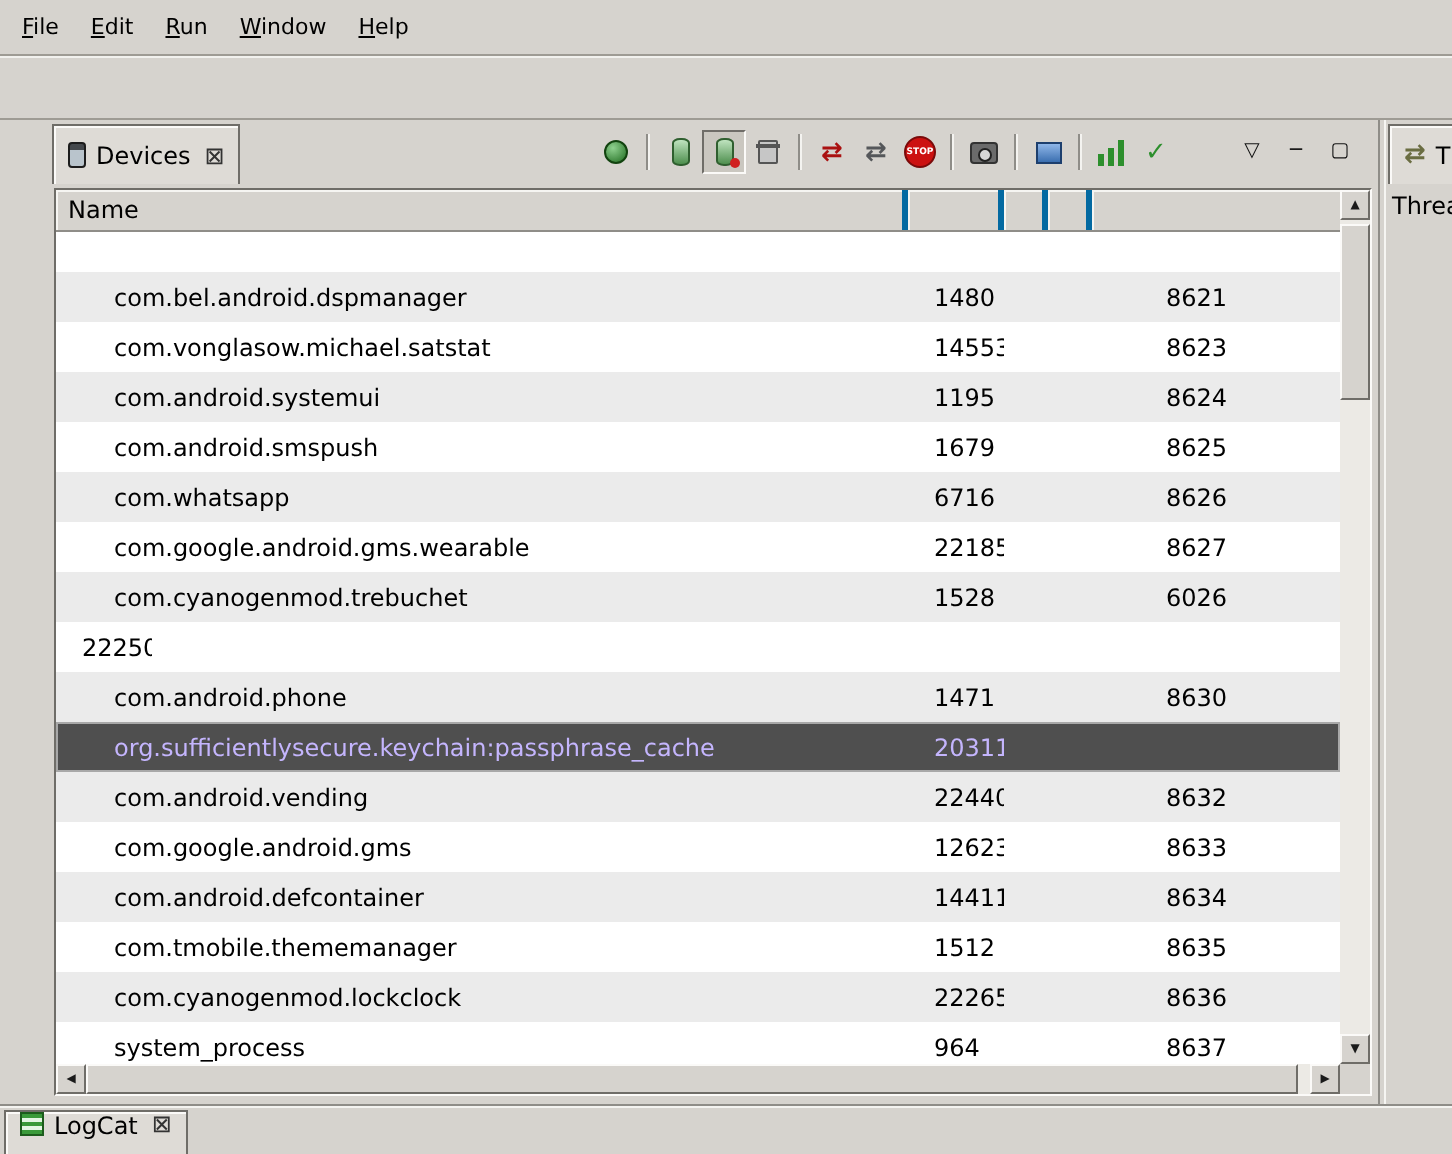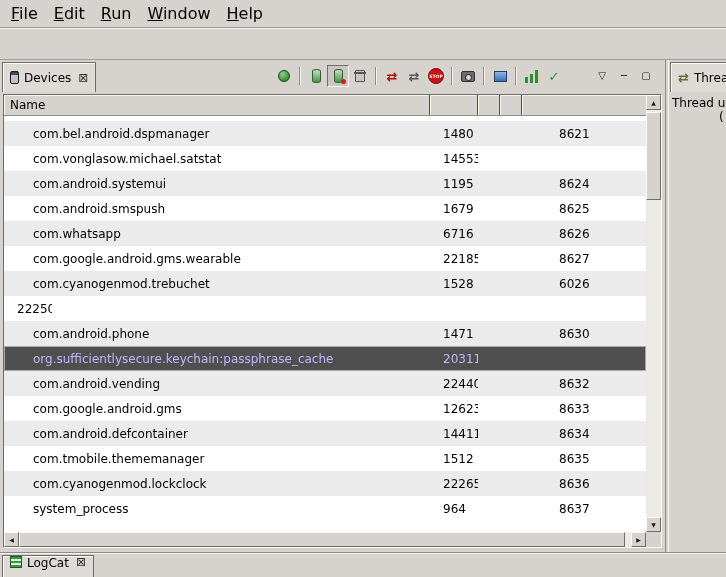--- a/index.html
+++ b/index.html
@@ -7,34 +7,34 @@
   body {
     font-family: "DejaVu Sans", "Liberation Sans", sans-serif;
     font-size: 12px;
     color: #000;
     background: #d6d3ce;
     position: relative;
   }
 
   
   .menubar { height: 27px; display: flex; align-items: center; padding-left: 4px; }
-  .menu-item { padding: 4px 9px 4px 7px; font-size: 16px; cursor: default; }
+  .menu-item { padding: 4px 9px 4px 7px; font-size: 11px; cursor: default; }
   .menu-item u { text-decoration: underline; }
 
   
   .toolbar-strip {
     height: 33px;
     border-top: 1px solid #9e9b94;
     box-shadow: inset 0 1px 0 #f2f1ee, inset 0 -1px 0 #9e9b94;
   }
 
   
   .main { position: absolute; top: 60px; left: 0; right: 0; height: 492px; display: flex; }
 
-  .devices-panel { width: 665px; position: relative; }
+  .devices-panel { width: 665px; position: relative; margin-left: 24px; }
   .panel-header { height: 34px; position: relative; }
 
   .tab {
     position: absolute; left: 2px; top: 2px; height: 30px;
     display: flex; align-items: center; gap: 5px; padding: 0 7px;
     background: #dedbd6;
     border: 1px solid #6f6d68; border-bottom: none;
     box-shadow: inset 1px 1px 0 #fbfaf8;
     white-space: nowrap;
   }
@@ -88,27 +88,27 @@
   .glyph-check { font-size: 13px; font-weight: bold; color: #2d8f2d; line-height: 1; }
   .glyph-ctl { font-size: 10px; color: #111; line-height: 1; }
 
   
   .table-wrap {
     position: absolute; left: 3px; right: 3px; top: 34px; bottom: 4px;
     background: #fff;
     border: 1px solid; border-color: #6f6d68 #fbfaf8 #fbfaf8 #6f6d68;
   }
   .table-header { height: 21px; display: flex; margin-right: 15px; background: #d6d3ce; border-bottom: 1px solid #8f8d88; }
-  .hcell { border-right: 1px solid #0369a1; box-shadow: inset 1px 1px 0 #f6f5f2;
+  .hcell { border-right: 3px solid #0369a1; box-shadow: inset 1px 1px 0 #f6f5f2;
     display: flex; align-items: center; padding-left: 6px; cursor: default; }
   .h-name { width: 426px; } .h-pid { width: 48px; } .h-a { width: 22px; } .h-b { width: 22px; }
   .h-port { flex: 1; border-right: none; }
 
   .rows-viewport { position: absolute; left: 0; right: 15px; top: 21px; bottom: 15px;
-    overflow: hidden; background: #fff; padding-top: 5px; }
+    overflow: hidden; background: #fff; padding-top: 20px; }
   .row { height: 25px; display: flex; align-items: center; }
   .row.even { background: #ebebeb; }
   .row.odd { background: #ffffff; }
   .row.selected { background: #4f4f4f; color: #c4b5fd; outline: 1px solid #a8a8a8; outline-offset: -1px; }
   .cell { white-space: nowrap; overflow: hidden; }
   .c-name { width: 426px; padding-left: 29px; }
   .c-pid { width: 48px; padding-left: 13px; }
   .c-a { width: 22px; } .c-b { width: 22px; }
   .c-port { flex: 1; padding-left: 37px; }
 
@@ -237,20 +237,21 @@
     <div class="cell c-pid">1480</div>
     <div class="cell c-a"></div>
     <div class="cell c-b"></div>
     <div class="cell c-port">8621</div>
   </div>
           <div class="row odd">
     <div class="cell c-name">com.vonglasow.michael.satstat</div>
     <div class="cell c-pid">14553</div>
     <div class="cell c-a"></div>
     <div class="cell c-b"></div>
+    <div class="cell c-port">8623</div>
   </div>
           <div class="row even">
     <div class="cell c-name">com.android.systemui</div>
     <div class="cell c-pid">1195</div>
     <div class="cell c-a"></div>
     <div class="cell c-b"></div>
     <div class="cell c-port">8624</div>
   </div>
           <div class="row odd">
     <div class="cell c-name">com.android.smspush</div>

